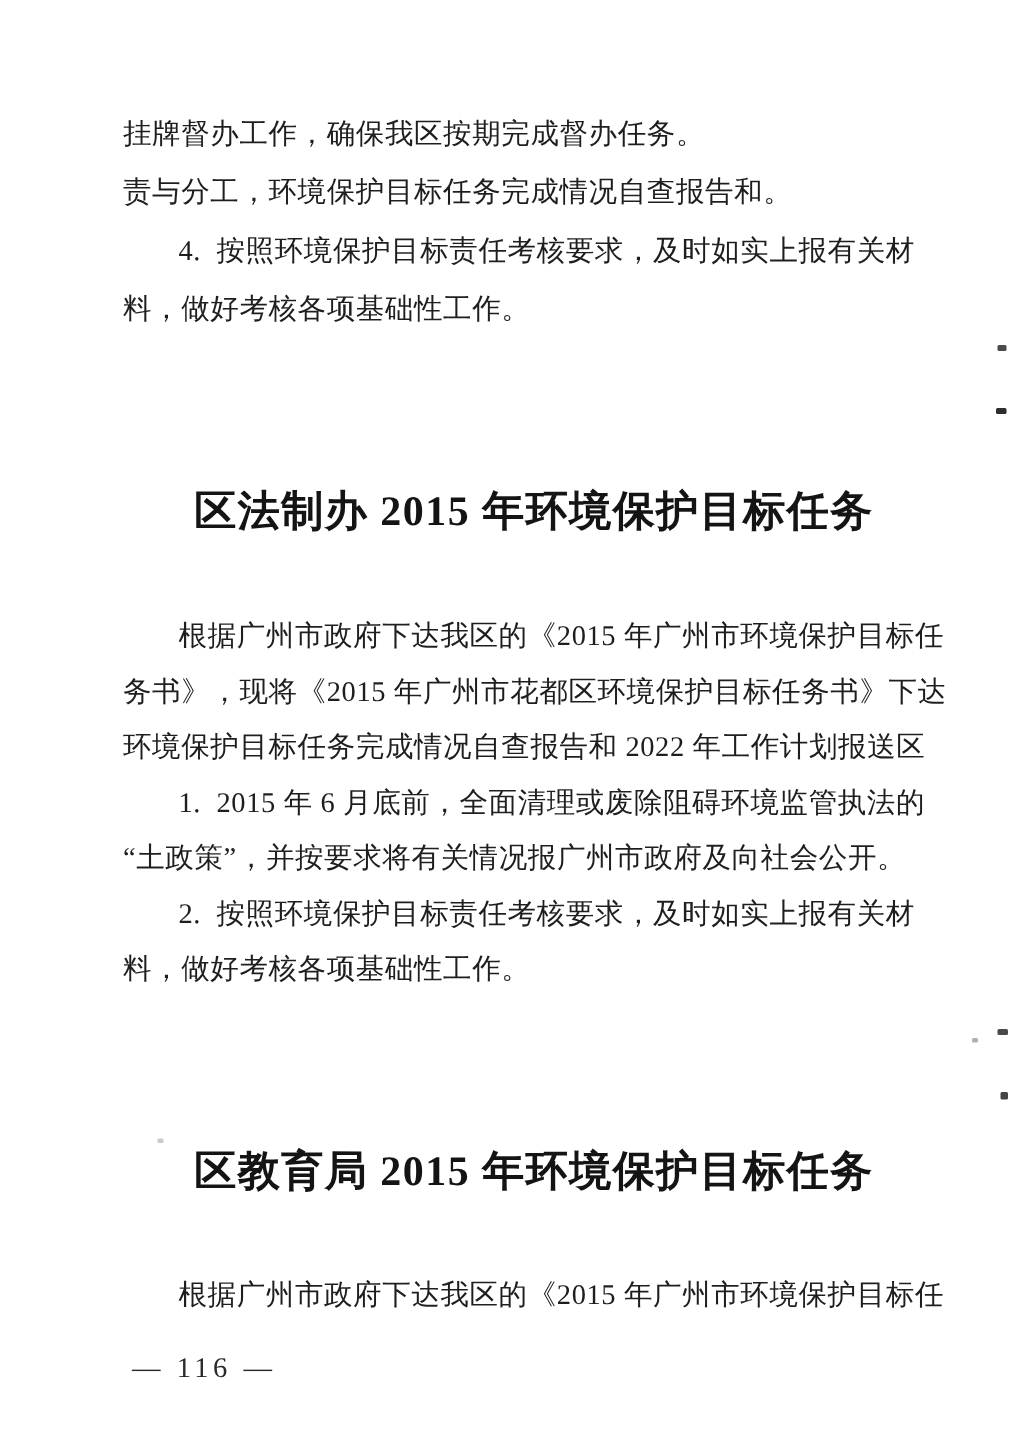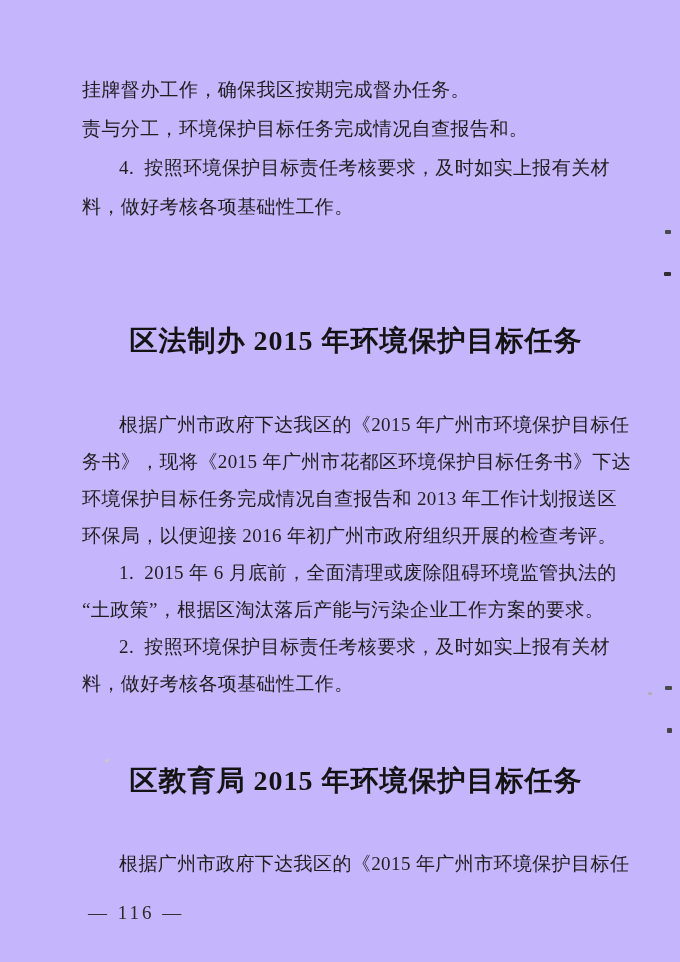--- a/index.html
+++ b/index.html
@@ -1,20 +1,20 @@
 <!DOCTYPE html>
 <html><head>
 <meta charset="utf-8">
 <style>
   html,body{margin:0;padding:0;background:#e9e9e9;}
   .page{
     position:relative;
     width:680px;height:962px;
     margin:0 auto;
-    background:#c4b5fd;
+    background:#ffffff;
     color:#1e1e1e;
     font-family:"Liberation Serif","DejaVu Serif",serif;
     overflow:hidden;
   }
   .blk{position:absolute;left:82px;width:530px;}
   .line{
     font-size:19px;
     white-space:pre;
     letter-spacing:0.4px;
     color:#1e1e1e;
@@ -59,24 +59,23 @@
     <div class="line">责与分工，环境保护目标任务完成情况自查报告和。</div>
     <div class="line ind">4.  按照环境保护目标责任考核要求，及时如实上报有关材</div>
     <div class="line">料，做好考核各项基础性工作。</div>
   </div>
 
   <div class="heading" id="heading1">区法制办 2015 年环境保护目标任务</div>
 
   <div class="blk" id="blkB">
     <div class="line ind">根据广州市政府下达我区的《2015 年广州市环境保护目标任</div>
     <div class="line">务书》，现将《2015 年广州市花都区环境保护目标任务书》下达</div>
-    <div class="line">环境保护目标任务完成情况自查报告和 2013 年工作计划报送区</div>
-    <div class="line">环保局，以便迎接 2016 年初广州市政府组织开展的检查考评。</div>
+    <div class="line">环境保护目标任务完成情况自查报告和 2022 年工作计划报送区</div>
     <div class="line ind">1.  2015 年 6 月底前，全面清理或废除阻碍环境监管执法的</div>
-    <div class="line">“土政策”，根据区淘汰落后产能与污染企业工作方案的要求。</div>
+    <div class="line">“土政策”，并按要求将有关情况报广州市政府及向社会公开。</div>
     <div class="line ind">2.  按照环境保护目标责任考核要求，及时如实上报有关材</div>
     <div class="line">料，做好考核各项基础性工作。</div>
   </div>
 
   <div class="heading" id="heading2">区教育局 2015 年环境保护目标任务</div>
 
   <div class="blk" id="blkC">
     <div class="line ind">根据广州市政府下达我区的《2015 年广州市环境保护目标任</div>
   </div>
 

